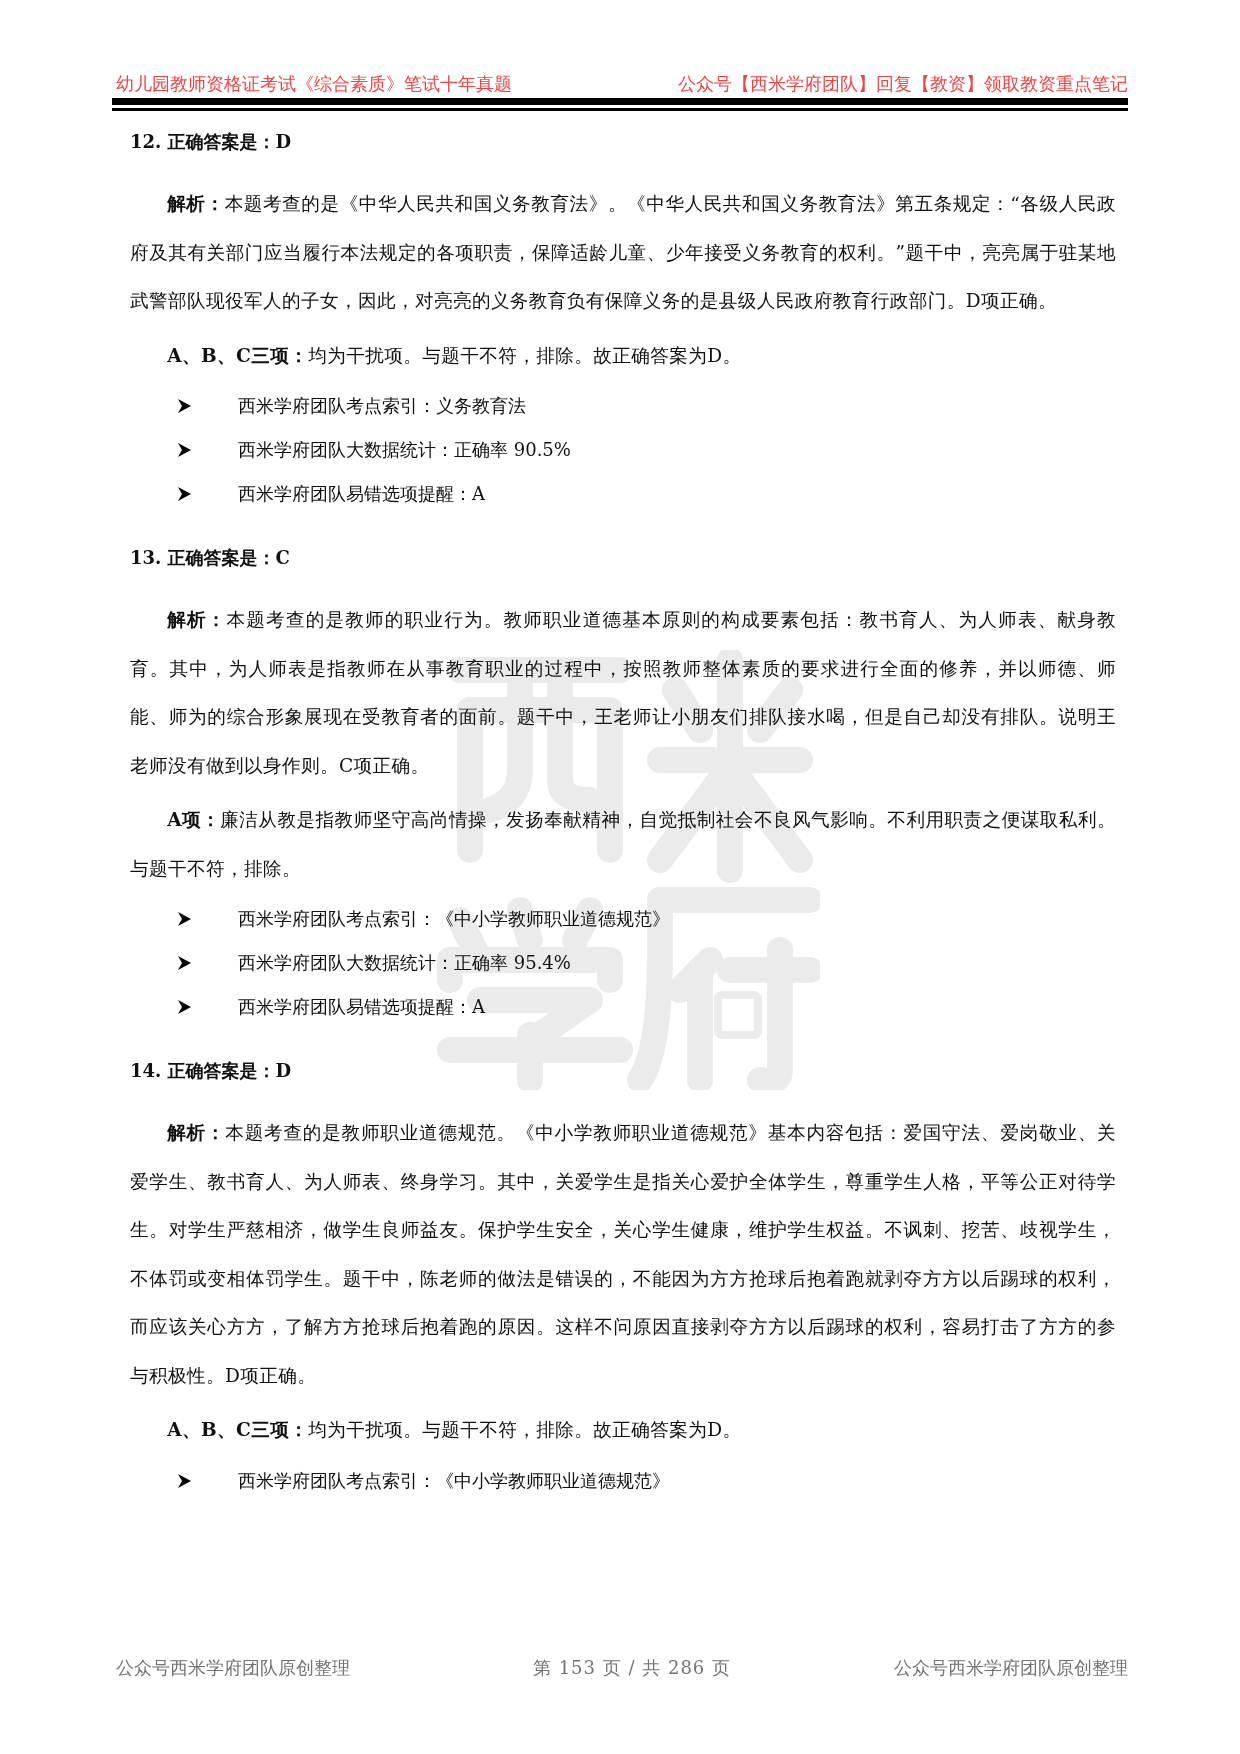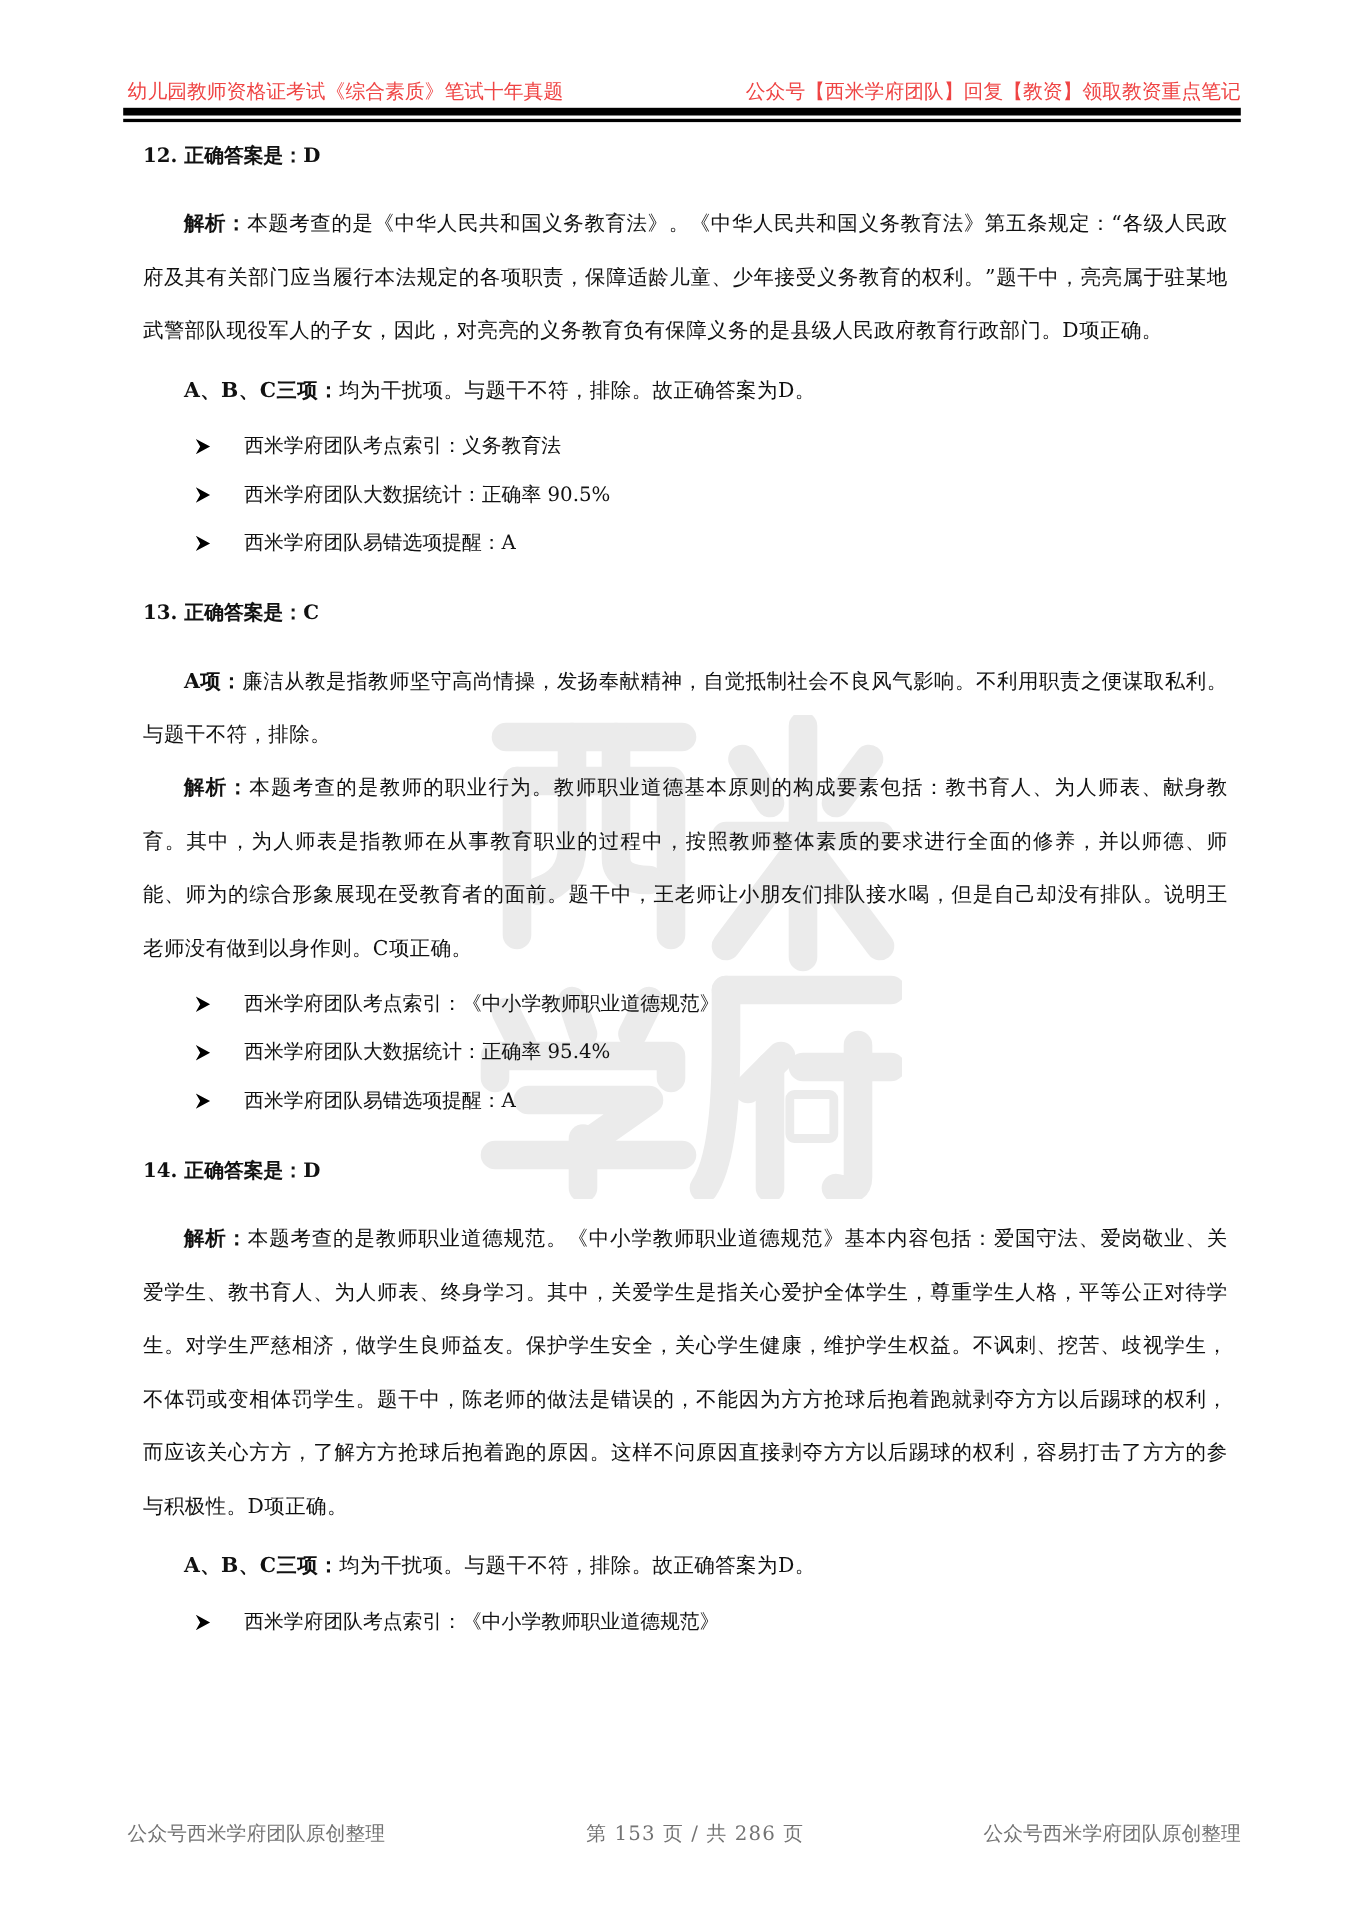--- a/index.html
+++ b/index.html
@@ -22,20 +22,21 @@
     font-size: 18px; line-height: 24px; margin: 0 0 26px 0;
   }
   .para {
     font-size: 18.6px; line-height: 48.5px; text-indent: 2em; margin: 0;
     text-align: justify; letter-spacing: 0.4px;
   }
   .para b { font-weight: bold; }
   .bullet {
     display: flex; align-items: center; font-size: 18px; line-height: 44px;
     margin-left: 46px;
+    gap: 16px;
   }
   .bullet .arrow {
     width: 16px; height: 16px; margin-right: 30px; display: inline-block;
   }
   .section { margin-bottom: 22px; }
   .section-bullets { margin-top: 4px; }
 
   .footer {
     position: absolute; left: 116px; right: 112px; top: 1656px;
     display: flex; justify-content: space-between; font-size: 18px; line-height: 24px; color: #737373;
@@ -115,22 +116,22 @@
         <svg class="arrow" viewBox="0 0 16 16">
             <path d="M2 1 L15 8 L2 15 L6 8 Z" fill="#000"></path>
           </svg>
         <span>西米学府团队易错选项提醒：A</span>
       </div>
     </div>
   </div>
 
   <div class="section" style="margin-top:30px">
     <div class="q-title">13.  正确答案是：C</div>
+    <p class="para"><b>解析：</b><span>本题考查的是教师的职业行为。教师职业道德基本原则的构成要素包括：教书育人、为人师表、献身教育。其中，为人师表是指教师在从事教育职业的过程中，按照教师整体素质的要求进行全面的修养，并以师德、师能、师为的综合形象展现在受教育者的面前。题干中，王老师让小朋友们排队接水喝，但是自己却没有排队。说明王老师没有做到以身作则。C项正确。</span></p>
     <p class="para" style="margin-top:6px"><b>A项：</b><span>廉洁从教是指教师坚守高尚情操，发扬奉献精神，自觉抵制社会不良风气影响。不利用职责之便谋取私利。与题干不符，排除。</span></p>
-    <p class="para"><b>解析：</b><span>本题考查的是教师的职业行为。教师职业道德基本原则的构成要素包括：教书育人、为人师表、献身教育。其中，为人师表是指教师在从事教育职业的过程中，按照教师整体素质的要求进行全面的修养，并以师德、师能、师为的综合形象展现在受教育者的面前。题干中，王老师让小朋友们排队接水喝，但是自己却没有排队。说明王老师没有做到以身作则。C项正确。</span></p>
     <div class="section-bullets">
       <div class="bullet">
         <svg class="arrow" viewBox="0 0 16 16">
             <path d="M2 1 L15 8 L2 15 L6 8 Z" fill="#000"></path>
           </svg>
         <span>西米学府团队考点索引：《中小学教师职业道德规范》</span>
       </div>
       <div class="bullet">
         <svg class="arrow" viewBox="0 0 16 16">
             <path d="M2 1 L15 8 L2 15 L6 8 Z" fill="#000"></path>

